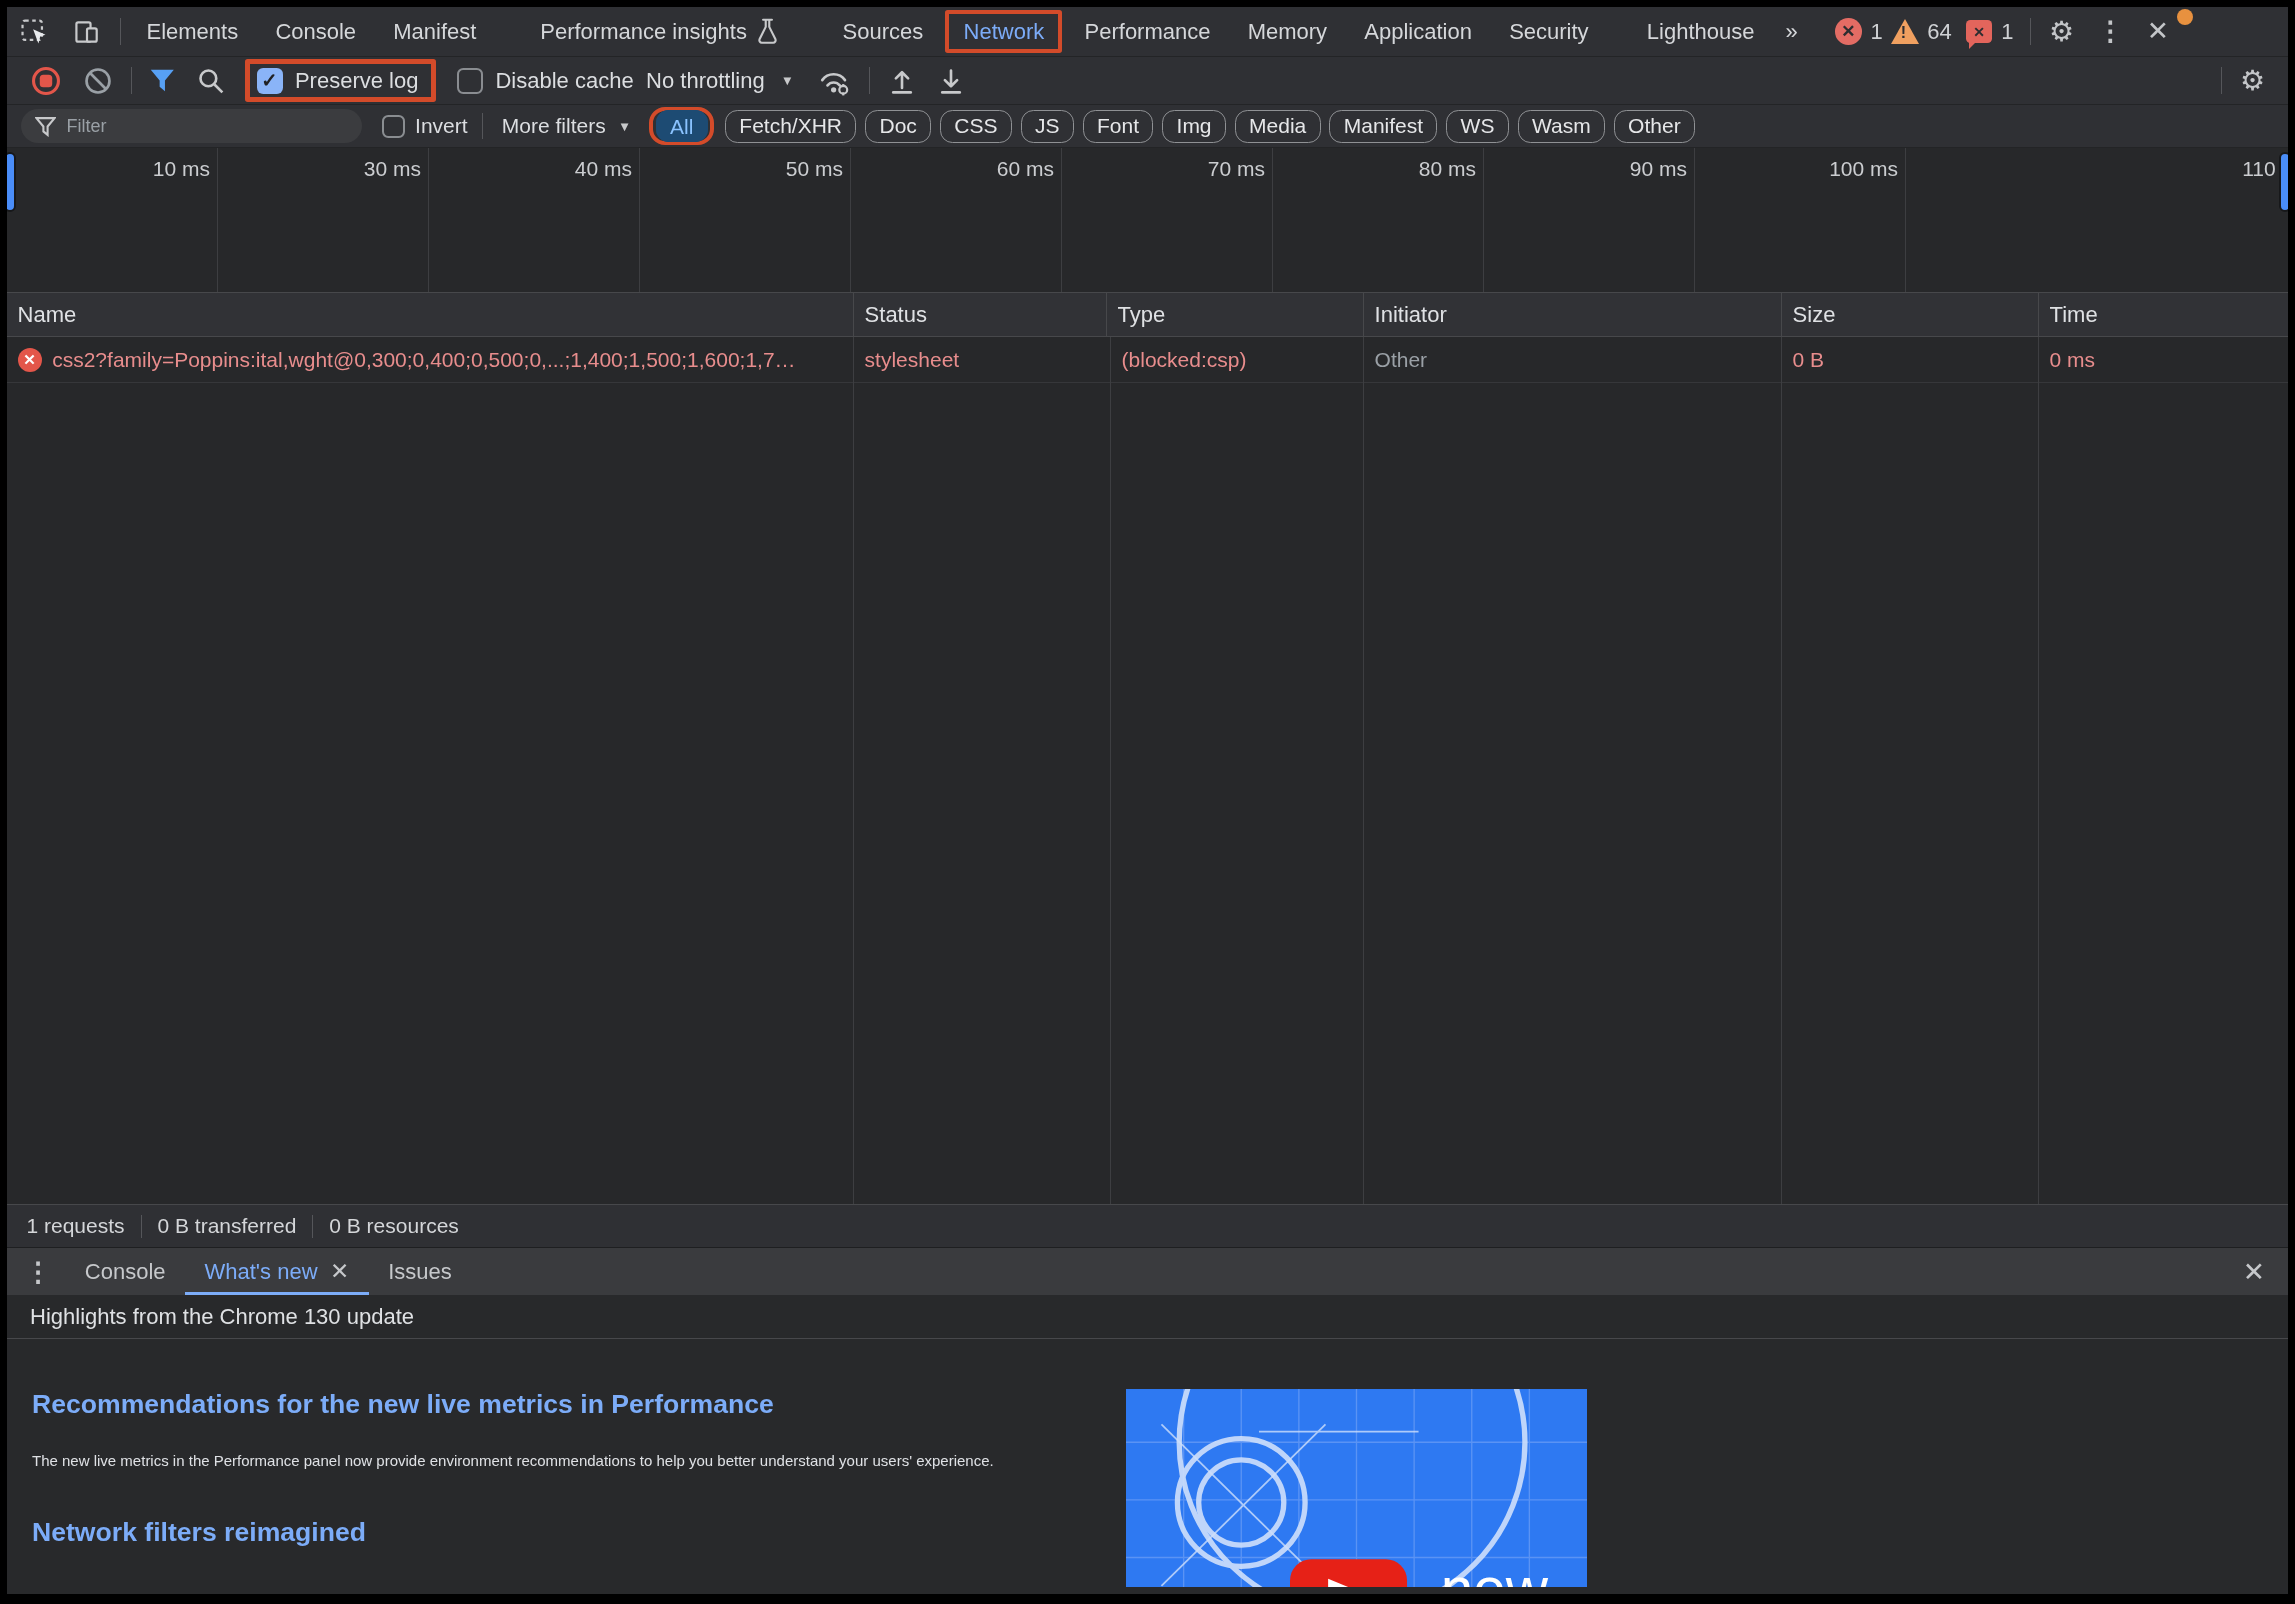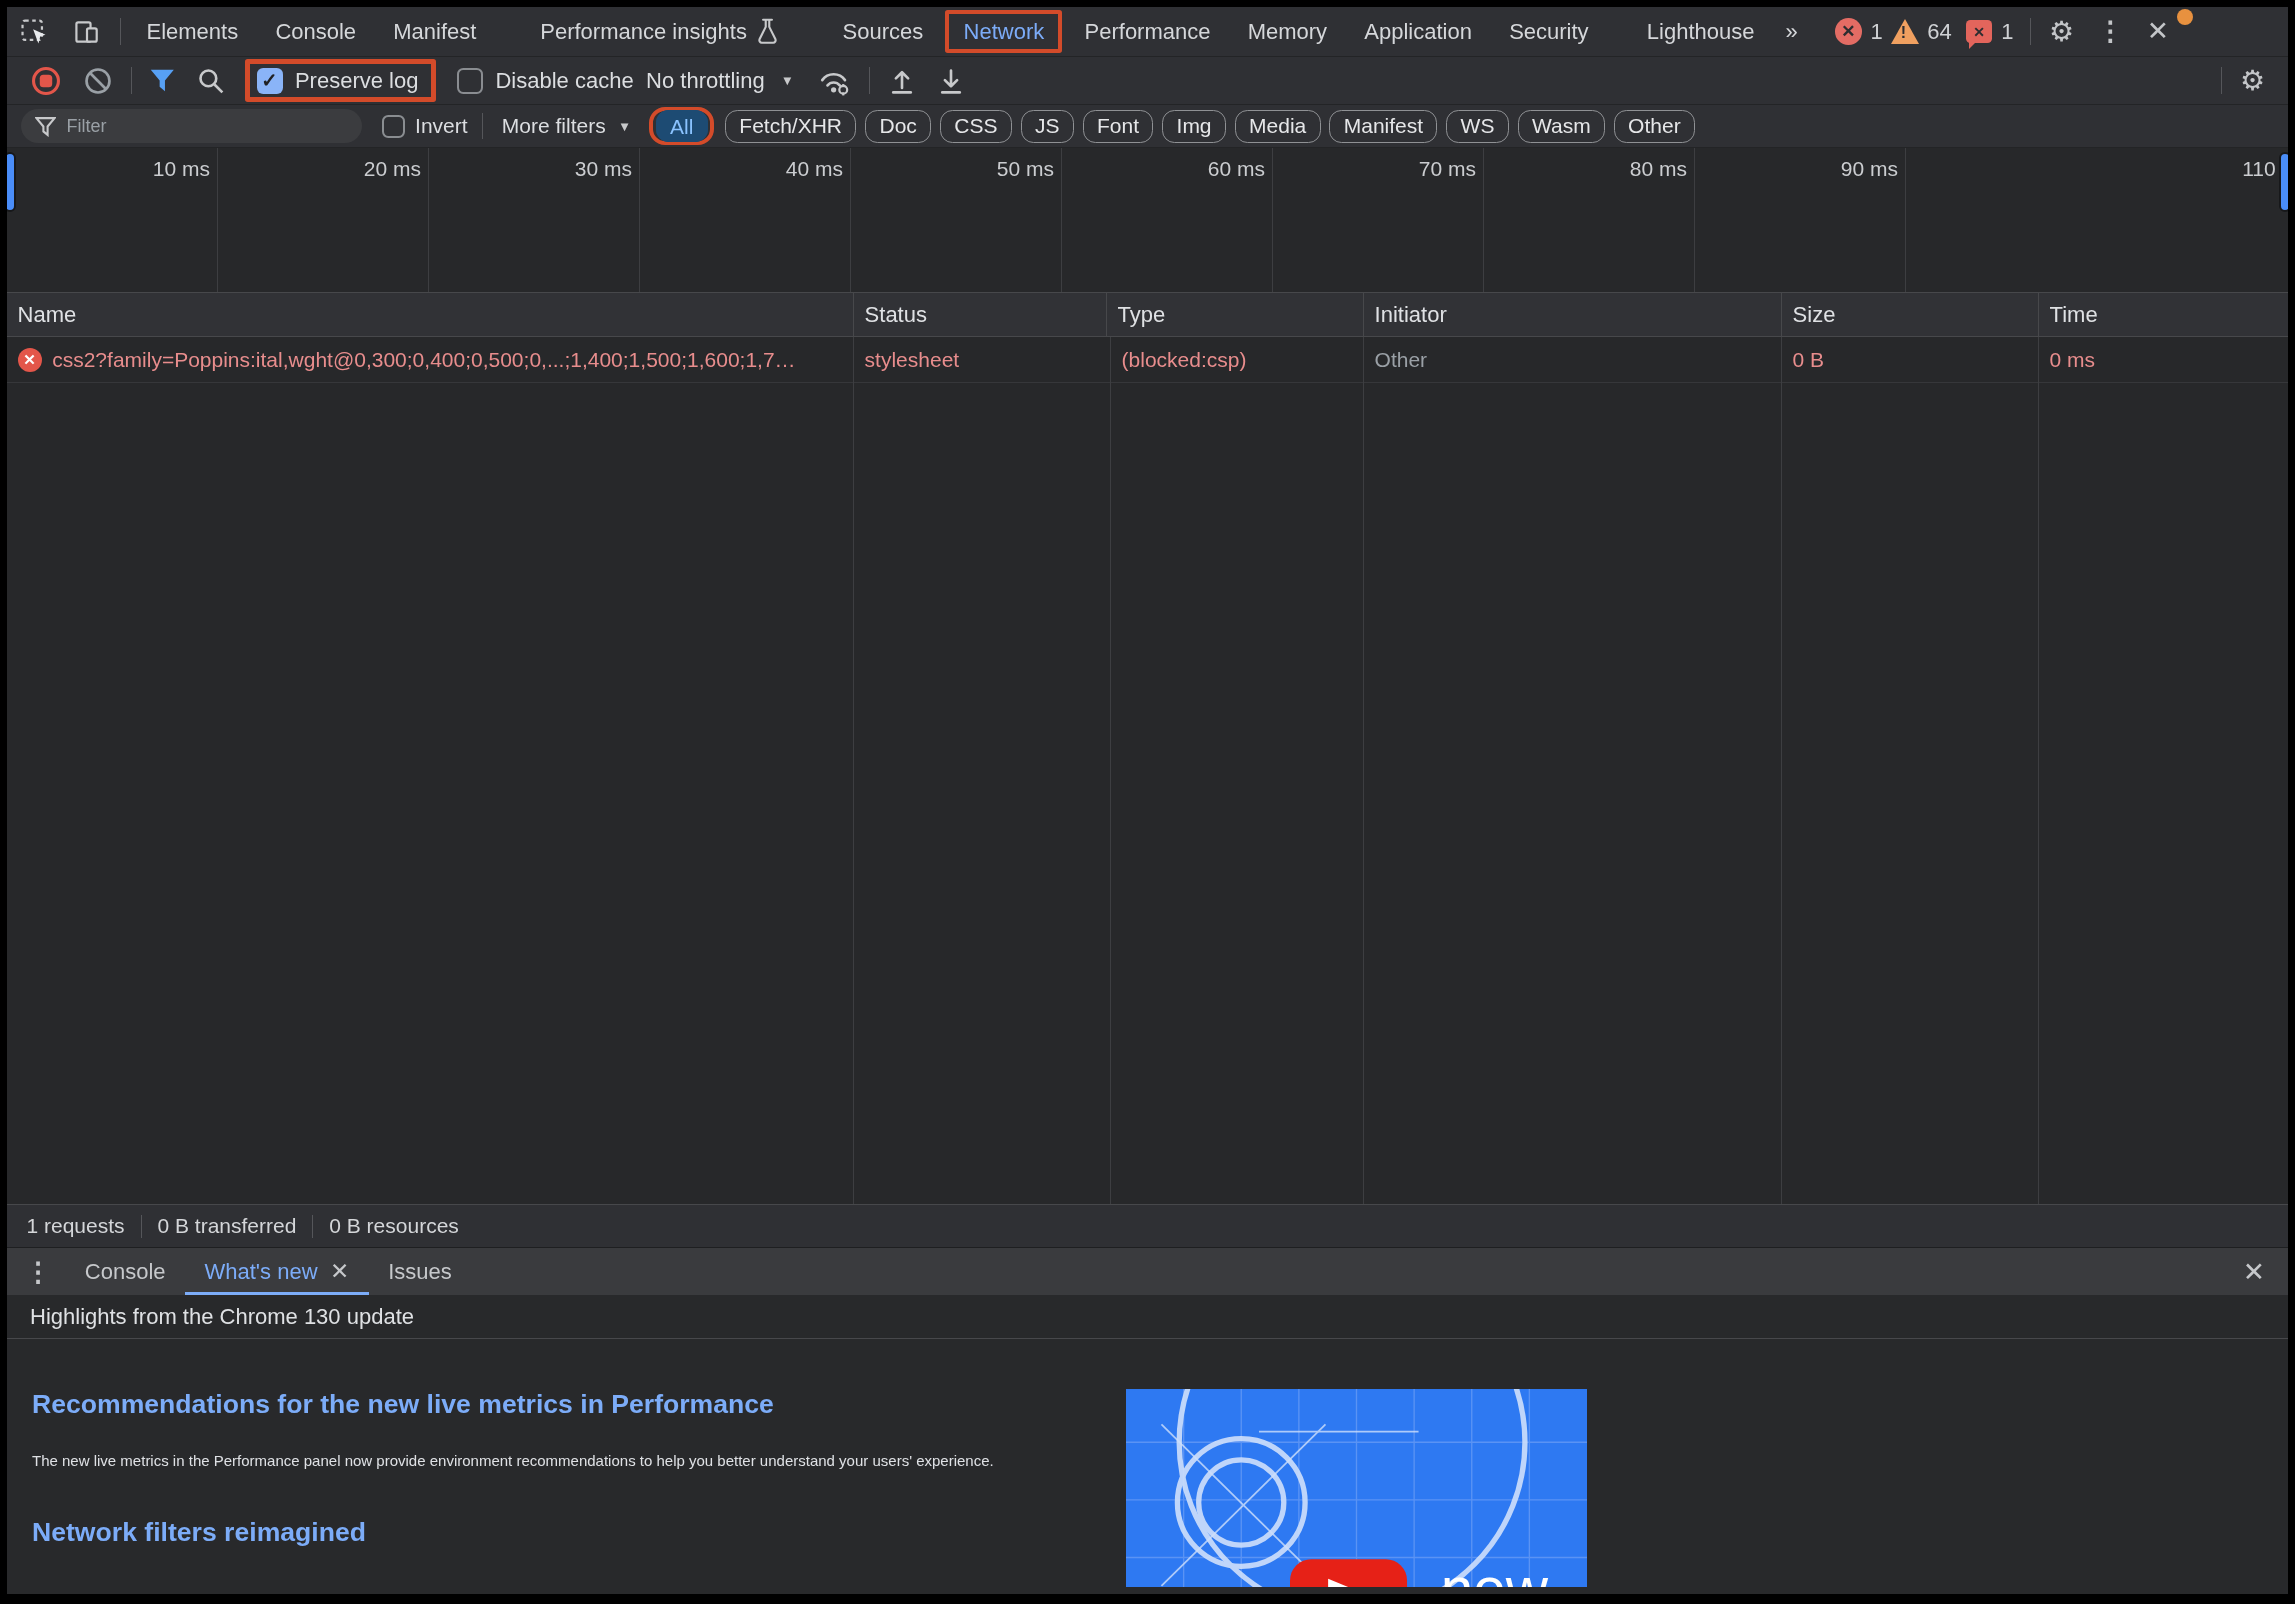--- a/index.html
+++ b/index.html
@@ -282,28 +282,28 @@
         <span class="pill"><span>Media</span></span>
         <span class="pill"><span>Manifest</span></span>
         <span class="pill"><span>WS</span></span>
         <span class="pill"><span>Wasm</span></span>
         <span class="pill"><span>Other</span></span>
       </span>
     </div>
 
     <div class="timeline">
       <div class="tl-col">10 ms</div>
-      <div class="tl-col">20 ms</div>
       <div class="tl-col">30 ms</div>
       <div class="tl-col">40 ms</div>
       <div class="tl-col">50 ms</div>
       <div class="tl-col">60 ms</div>
       <div class="tl-col">70 ms</div>
       <div class="tl-col">80 ms</div>
       <div class="tl-col">90 ms</div>
+      <div class="tl-col">100 ms</div>
       <div class="tl-col last" style="padding-right:12.4px;">110</div>
       <div class="tl-handle" style="left:-2.7px;"></div>
       <div class="tl-handle" style="right:-2.7px;"></div>
     </div>
 
     <div class="grid-header">
       <div class="hcell w-name">Name</div>
       <div class="hcell w-status">Status</div>
       <div class="hcell w-type">Type</div>
       <div class="hcell w-init">Initiator</div>

